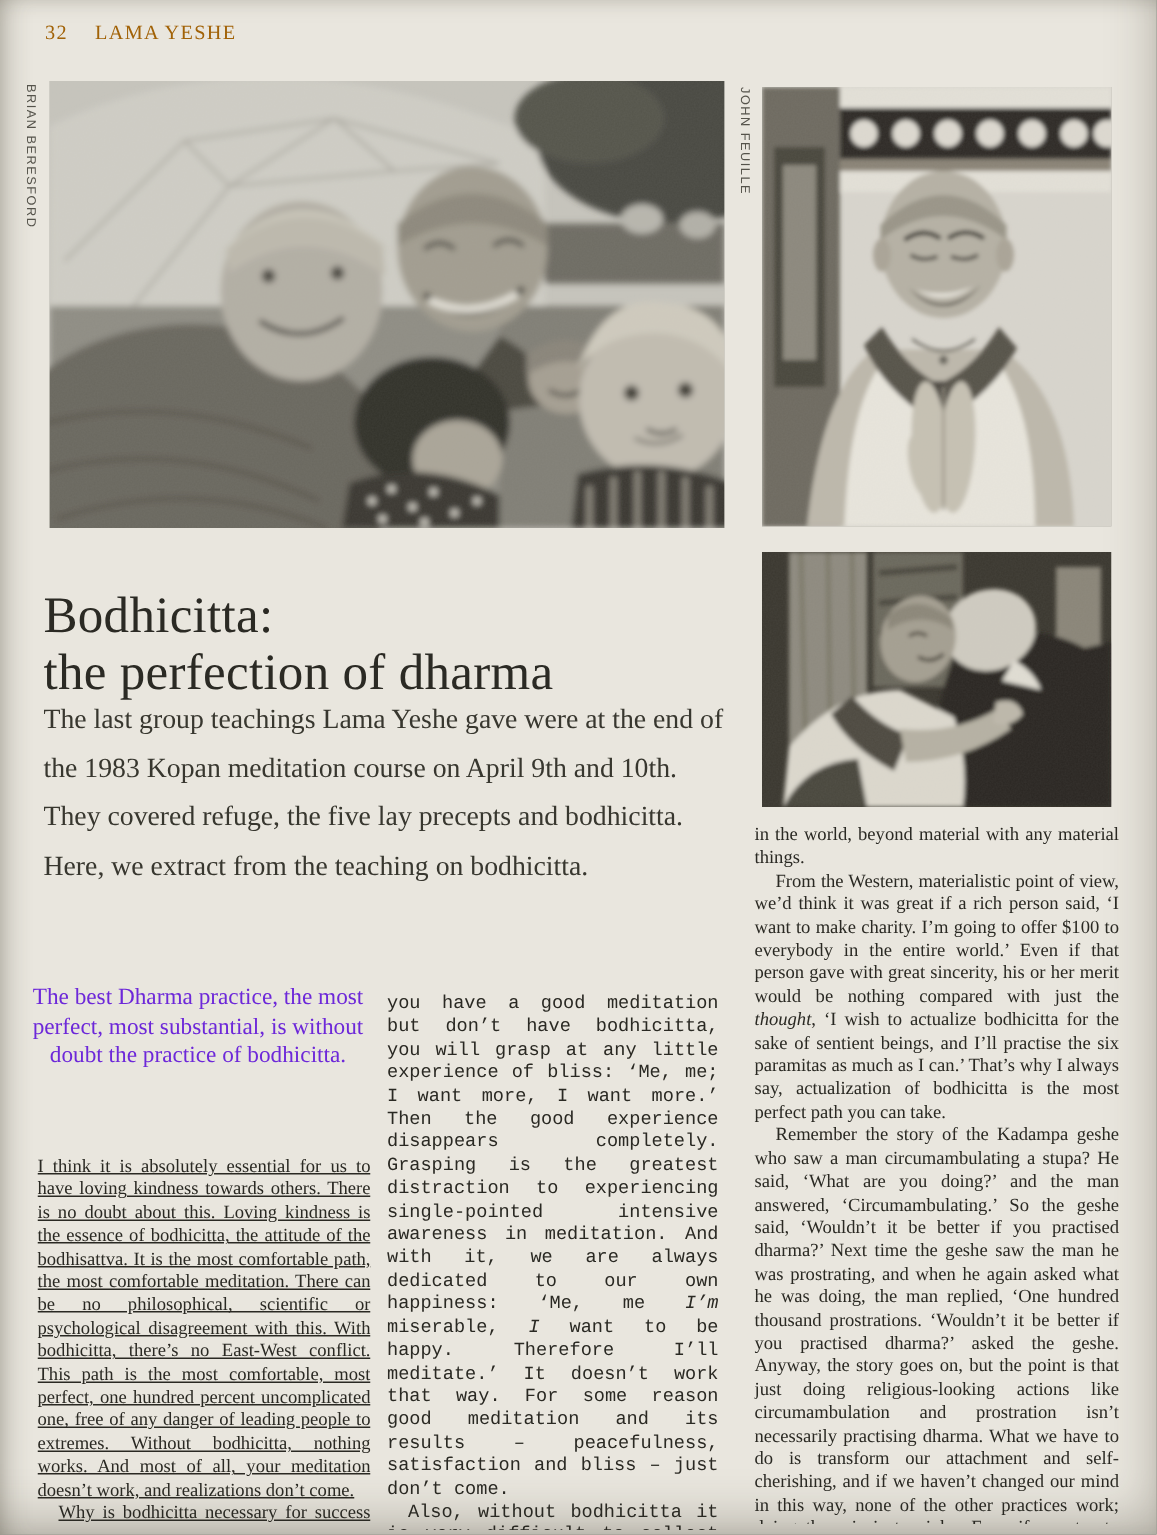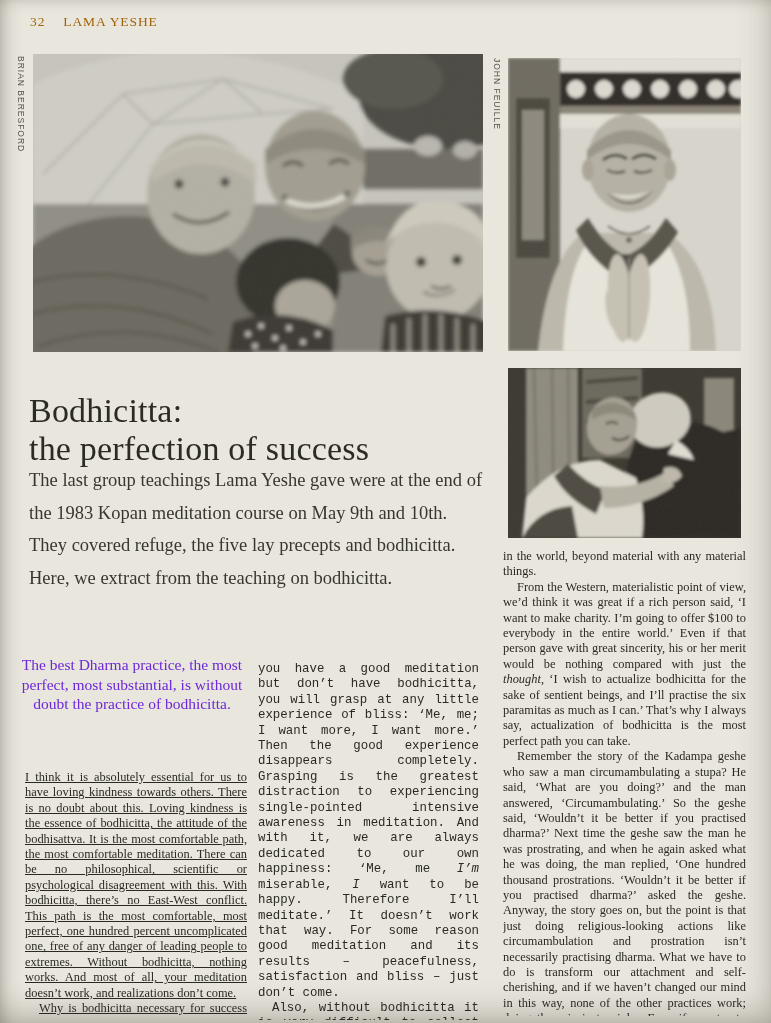--- a/index.html
+++ b/index.html
@@ -256,24 +256,24 @@
 
         <path d="M92 118 Q 128 122 158 104 L 166 118 Q 134 140 96 140 Z" fill="#b6b1a3"></path>
         <path d="M156 100 q 14 -4 18 8 q -8 10 -20 6 Z" fill="#bdb8aa"></path>
       </g>
       <rect width="233" height="170" filter="url(#grain3)"></rect>
     </svg>
   </div>
 
   <div class="article-title">
     <div>Bodhicitta:</div>
-    <div>the perfection of success</div>
-  </div>
-
-  <div class="intro">The last group teachings Lama Yeshe gave were at the end of the 1983 Kopan meditation course on May 9th and 10th. They covered refuge, the five lay precepts and bodhicitta. Here, we extract from the teaching on bodhicitta.</div>
+    <div>the perfection of dharma</div>
+  </div>
+
+  <div class="intro">The last group teachings Lama Yeshe gave were at the end of the 1983 Kopan meditation course on April 9th and 10th. They covered refuge, the five lay precepts and bodhicitta. Here, we extract from the teaching on bodhicitta.</div>
 
   <div class="pull-quote">The best Dharma practice, the most perfect, most substantial, is without doubt the practice of bodhicitta.</div>
 
   <div class="col col-1">
       <p>I think it is absolutely essential for us to have loving kindness towards others. There is no doubt about this. Loving kindness is the essence of bodhicitta, the attitude of the bodhisattva. It is the most comfortable path, the most comfortable meditation. There can be no philosophical, scientific or psychological disagreement with this. With bodhicitta, there’s no East-West conflict. This path is the most comfortable, most perfect, one hundred percent uncomplicated one, free of any danger of leading people to extremes. Without bodhicitta, nothing works. And most of all, your meditation doesn’t work, and realizations don’t come.</p>
       <p class="indent">Why is bodhicitta necessary for success in meditation? Because of selfish grasping. If</p>
     </div>
   <div class="col col-2">
       <p>you have a good meditation but don’t have bodhicitta, you will grasp at any little experience of bliss: ‘Me, me; I want more, I want more.’ Then the good experience disappears completely. Grasping is the greatest distraction to experiencing single-pointed intensive awareness in meditation. And with it, we are always dedicated to our own happiness: ‘Me, me <i>I’m</i> miserable, <i>I</i> want to be happy. Therefore I’ll meditate.’ It doesn’t work that way. For some reason good meditation and its results – peacefulness, satisfaction and bliss – just don’t come.</p>
       <p class="indent">Also, without bodhicitta it is very difficult to collect merits. You create them and immediately destroy them; by afternoon, the morning’s merits have gone. It’s like cleaning a room and an hour later making it dirty again. You make your mind clean, then right away you mess it up – not a very profitable business. If you want to succeed in the business of collecting merits, you must have bodhicitta. With bodhicitta you become so precious – like gold, like diamonds; you become the most perfect object</p>

